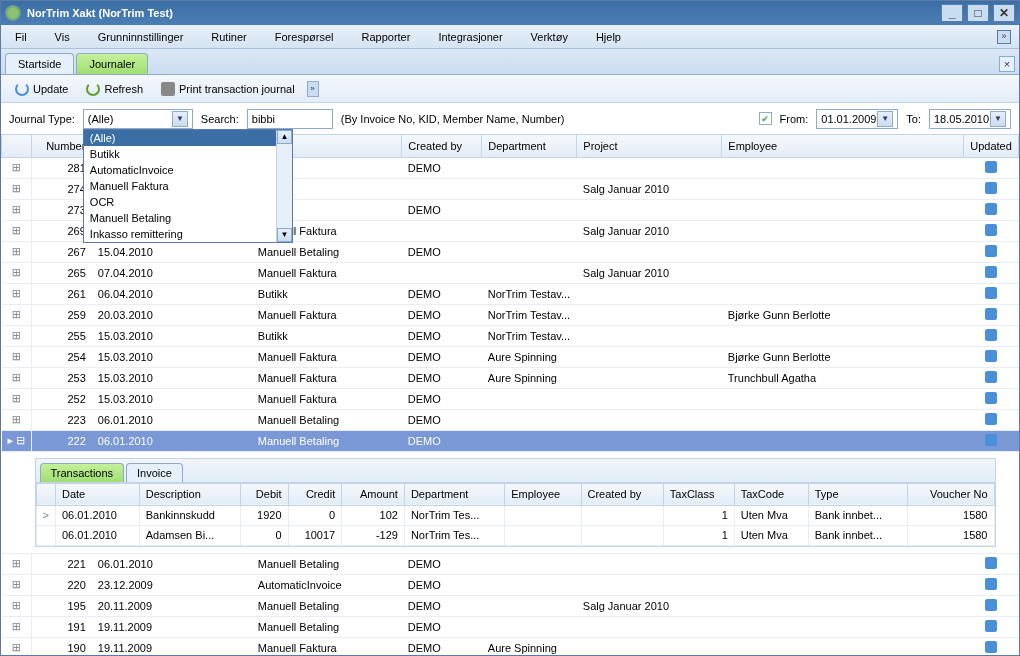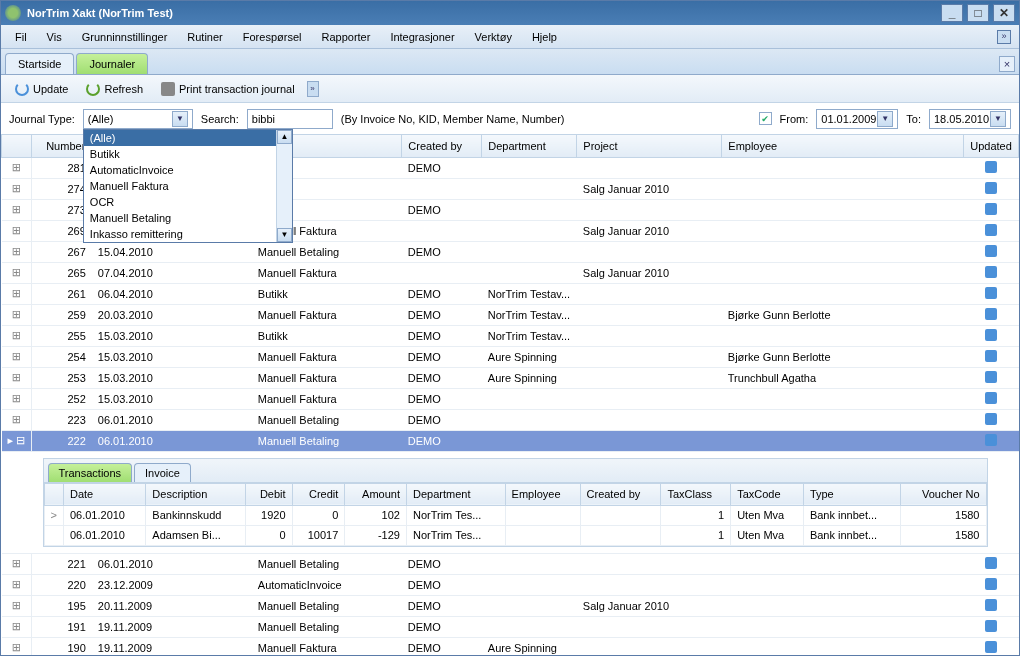--- a/index.html
+++ b/index.html
@@ -3,21 +3,21 @@
 <meta charset="utf-8">
 <style>
 * { box-sizing: border-box; font-family: Tahoma, Arial, sans-serif; font-size: 11px; }
 body { margin: 0; background: #fff; }
 .window { width: 1020px; height: 656px; border: 1px solid #5a7ba8; background: #fff; display: flex; flex-direction: column; overflow: hidden; }
 .titlebar { background: linear-gradient(#3a6ea5, #4a7eb5); color: #fff; height: 24px; display: flex; align-items: center; padding: 0 4px; font-weight: bold; }
 .titlebar .icon { width: 16px; height: 16px; background: radial-gradient(circle, #8fc26e 40%, #3a6ea5 100%); border-radius: 50%; margin-right: 6px; }
 .titlebar .title { flex: 1; }
 .titlebar .winbtns { display: flex; gap: 4px; }
 .winbtn { width: 22px; height: 18px; background: #c9ddf1; border: 1px solid #5a7ba8; display: flex; align-items: center; justify-content: center; font-family: Arial; font-size: 12px; font-weight: bold; color: #333; }
-.menubar { background: linear-gradient(#e8f0f8, #d5e3f2); border-bottom: 1px solid #a9c0da; height: 24px; display: flex; align-items: center; padding: 0 8px; gap: 8px; }
+.menubar { background: linear-gradient(#e8f0f8, #d5e3f2); border-bottom: 1px solid #a9c0da; height: 24px; display: flex; align-items: center; padding: 0 8px; gap: 16px; }
 .menubar .menu-item { padding: 2px 6px; cursor: default; }
 .menubar .spacer { flex: 1; }
 .menubar .arrow { width: 14px; height: 14px; background: #c9ddf1; border: 1px solid #5a7ba8; font-size: 9px; text-align: center; color: #336; }
 .tabbar { background: linear-gradient(#dce8f4, #c9ddf1); height: 26px; display: flex; align-items: flex-end; padding: 0 4px; border-bottom: 1px solid #8faacb; }
 .tab { padding: 4px 12px; border: 1px solid #8faacb; border-bottom: none; background: #e6f0fa; border-radius: 4px 4px 0 0; margin-right: 2px; }
 .tab.active { background: linear-gradient(#c5f09a, #a0de72); }
 .tab-close { margin-left: auto; width: 16px; height: 16px; border: 1px solid #8faacb; background: #e6f0fa; font-size: 11px; text-align: center; line-height: 14px; color: #336; margin-bottom: 2px;}
 .toolbar { background: linear-gradient(#f4f8fc, #e2ecf6); height: 28px; display: flex; align-items: center; padding: 0 8px; gap: 6px; border-bottom: 1px solid #c2d4e6; }
 .toolbar .tbtn { display: flex; align-items: center; gap: 4px; padding: 2px 6px; }
 .toolbar .ticon { width: 14px; height: 14px; border-radius: 50%; }
@@ -310,21 +310,21 @@
             <td class="num-cell">222</td>
             <td>06.01.2010</td>
             <td>Manuell Betaling</td>
             <td>DEMO</td>
             <td></td>
             <td></td>
             <td></td>
             <td style="text-align:center"><span class="update-icon"></span></td>
           </tr>
           <tr>
-            <td colspan="9" style="padding: 6px 11px;">
+            <td colspan="9" style="padding: 6px 3px;">
               <div class="detail-panel">
                 <div class="detail-tabs">
                   <div class="detail-tab active">Transactions</div>
                   <div class="detail-tab inactive">Invoice</div>
                 </div>
                 <div class="detail-grid">
                   <table>
                     <thead>
                       <tr>
                         <th style="width:18px"></th>

